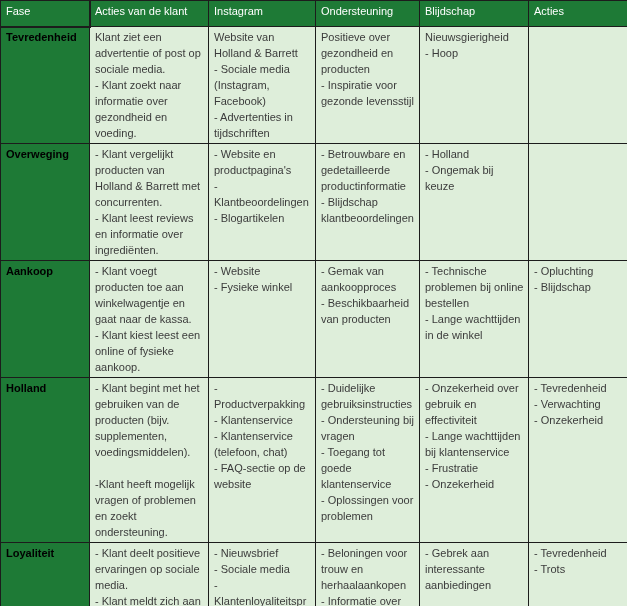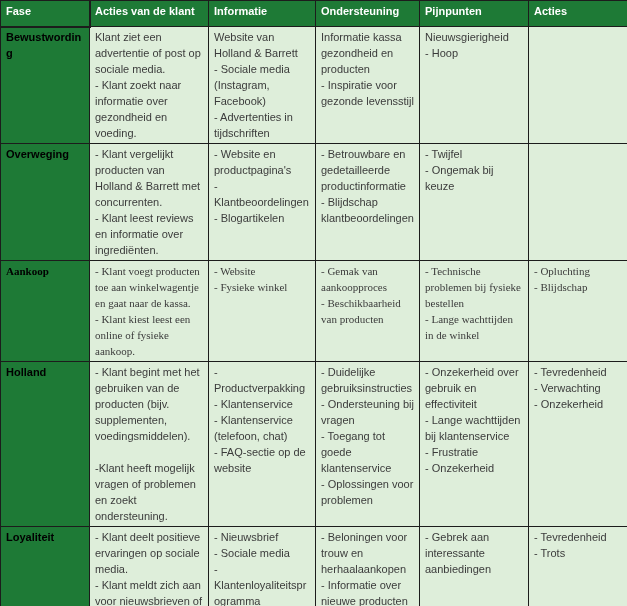--- a/index.html
+++ b/index.html
@@ -27,21 +27,21 @@
     white-space:pre-wrap;
     overflow-wrap:break-word;
     word-wrap:break-word;
     overflow:hidden;
     text-align:left;
   }
   
   tr.hdr th{
     background:#1e7a36;
     color:#ffffff;
-    font-weight:bold;
+    font-weight:normal;
     height:26px;
   }
   th.fase-hdr{
     background:#ffffff;
     color:#000000;
     font-weight:normal;
     border:2px solid #6e6e6e;
     outline:1px solid #1c1c1c;
     outline-offset:0;
   }
@@ -52,21 +52,21 @@
     font-weight:bold;
   }
   
   td.body{
     background:#deeeda;
     color:#3b3b3b;
     margin-top:20px;
   }
   tr.r0{height:115px;}
   tr.r1{height:108px;}
-  tr.r2{height:98px;font-family:Liberation Serif, serif;}
+  tr.r2{height:98px;}
   tr.r3{height:142px;}
   tr.r4{height:115px;}
   table.journey{border-bottom:3px solid #111111;}
 </style>
 </head>
 <body>
 
 <div class="sheet">
   <table class="journey">
     <colgroup>
@@ -74,63 +74,63 @@
       <col style="width:119px">
       <col style="width:107px">
       <col style="width:104px">
       <col style="width:109px">
       <col style="width:99px">
     </colgroup>
     <tbody>
       <tr class="hdr">
         <th class="fase-hdr">Fase</th>
         <th>Acties van de klant</th>
-        <th>Informatie</th>
+        <th>Instagram</th>
         <th>Ondersteuning</th>
-        <th>Pijnpunten</th>
+        <th>Blijdschap</th>
         <th>Acties</th>
       </tr>
 
       <tr class="r0">
-        <td class="fase">Bewustwording</td>
+        <td class="fase">Tevredenheid</td>
         <td class="body">Klant ziet een advertentie of post op sociale media.
 - Klant zoekt naar informatie over gezondheid en voeding.</td>
         <td class="body">Website van Holland &amp; Barrett
 - Sociale media (Instagram, Facebook)
 - Advertenties in tijdschriften</td>
-        <td class="body">Informatie kassa gezondheid en producten
+        <td class="body">Positieve over gezondheid en producten
 - Inspiratie voor gezonde levensstijl</td>
         <td class="body">Nieuwsgierigheid
 - Hoop</td>
         <td class="body"></td>
       </tr>
 
       <tr class="r1">
         <td class="fase">Overweging</td>
         <td class="body">- Klant vergelijkt producten van Holland &amp; Barrett met concurrenten.
 - Klant leest reviews en informatie over ingrediënten.</td>
         <td class="body">- Website en productpagina's
 - Klantbeoordelingen
 - Blogartikelen</td>
         <td class="body">- Betrouwbare en gedetailleerde productinformatie
 - Blijdschap klantbeoordelingen</td>
-        <td class="body">- Twijfel
+        <td class="body">- Holland
 - Ongemak bij keuze</td>
         <td class="body"></td>
       </tr>
 
       <tr class="r2">
         <td class="fase">Aankoop</td>
         <td class="body">- Klant voegt producten toe aan winkelwagentje en gaat naar de kassa.
 - Klant kiest leest een online of fysieke aankoop.</td>
         <td class="body">- Website
 - Fysieke winkel</td>
         <td class="body">- Gemak van aankoopproces
 - Beschikbaarheid van producten</td>
-        <td class="body">- Technische problemen bij fysieke bestellen
+        <td class="body">- Technische problemen bij online bestellen
 - Lange wachttijden in de winkel</td>
         <td class="body">- Opluchting
 - Blijdschap</td>
       </tr>
 
       <tr class="r3">
         <td class="fase">Holland</td>
         <td class="body">- Klant begint met het gebruiken van de producten (bijv. supplementen, voedingsmiddelen).
 
 -Klant heeft mogelijk vragen of problemen en zoekt ondersteuning.</td>

